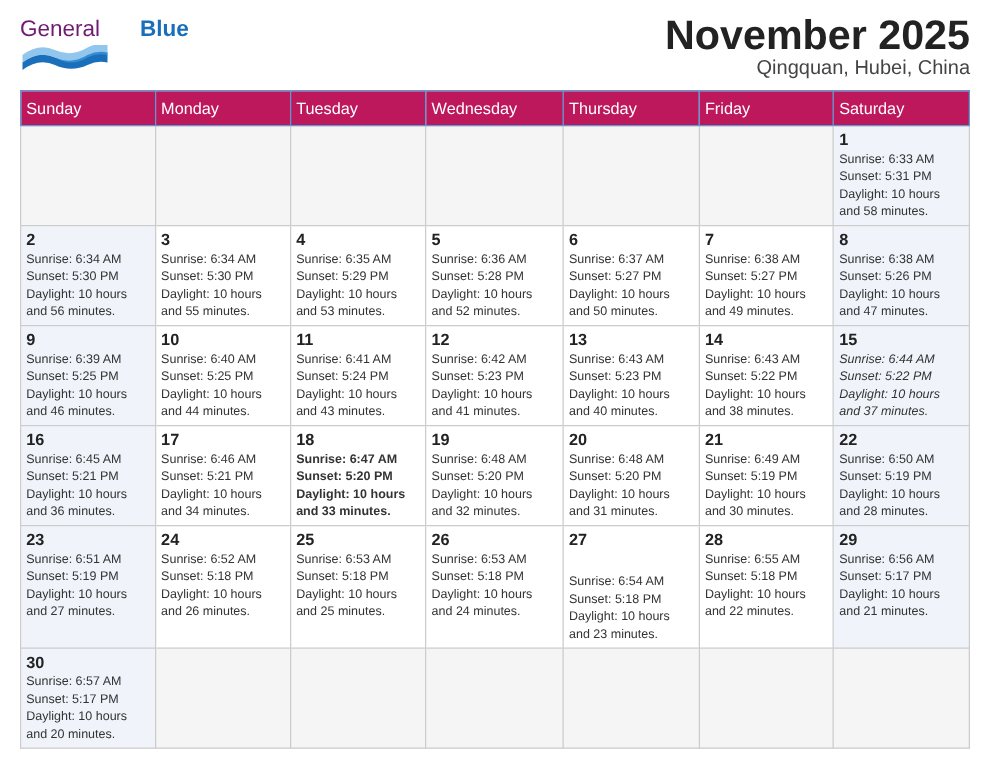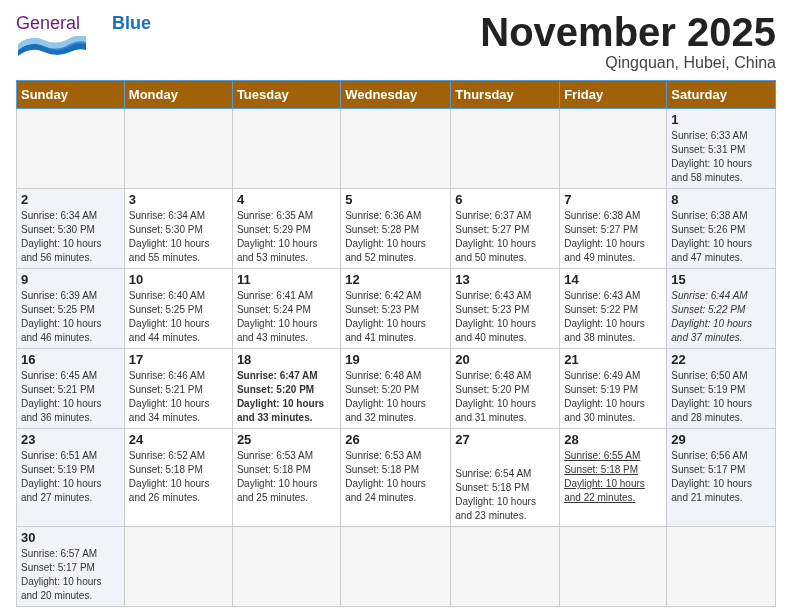--- a/index.html
+++ b/index.html
@@ -23,39 +23,39 @@
     }
     .logo {
       display: flex;
       align-items: center;
       margin-top: 4px;
     }
     .title-block {
       text-align: right;
     }
     .month-title {
-      font-size: 40px;
+      font-size: 33px;
       font-weight: bold;
       color: #222;
       line-height: 1.1;
     }
     .location {
       font-size: 16px;
       color: #444;
     }
     .calendar {
       width: 100%;
       border-collapse: collapse;
       border: 1px solid #ccc;
     }
     .calendar th {
-      background: #a16207;
+      background: #be185d;
       color: #fff;
       font-size: 13px;
-      font-weight: bold;
+      font-weight: normal;
       padding: 6px 4px;
       text-align: left;
       border: 1px solid #5a9ad4;
     }
     .calendar td {
       vertical-align: top;
       border: 1px solid #ccc;
       padding: 3px 4px;
       width: 113px;
       min-height: 80px;
@@ -320,21 +320,21 @@
           </td>
           <td>
             <span class="day-num">27</span>
             <div class="day-info" style="white-space: pre-line; margin-top: 20px;">Sunrise: 6:54 AM
 Sunset: 5:18 PM
 Daylight: 10 hours
 and 23 minutes.</div>
           </td>
           <td>
             <span class="day-num">28</span>
-            <div class="day-info" style="white-space: pre-line; text-decoration: underline;">Sunrise: 6:55 AM
+            <div class="day-info" style="white-space: pre-line;">Sunrise: 6:55 AM
 Sunset: 5:18 PM
 Daylight: 10 hours
 and 22 minutes.</div>
           </td>
           <td class="weekend">
             <span class="day-num">29</span>
             <div class="day-info" style="white-space: pre-line;">Sunrise: 6:56 AM
 Sunset: 5:17 PM
 Daylight: 10 hours
 and 21 minutes.</div>

